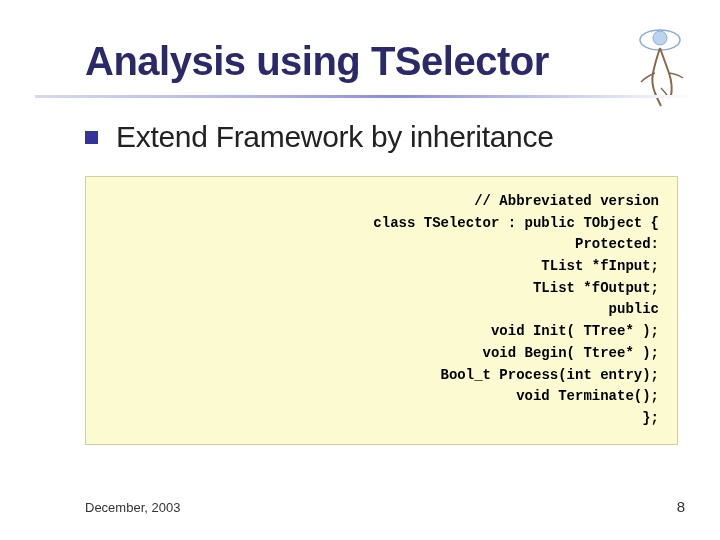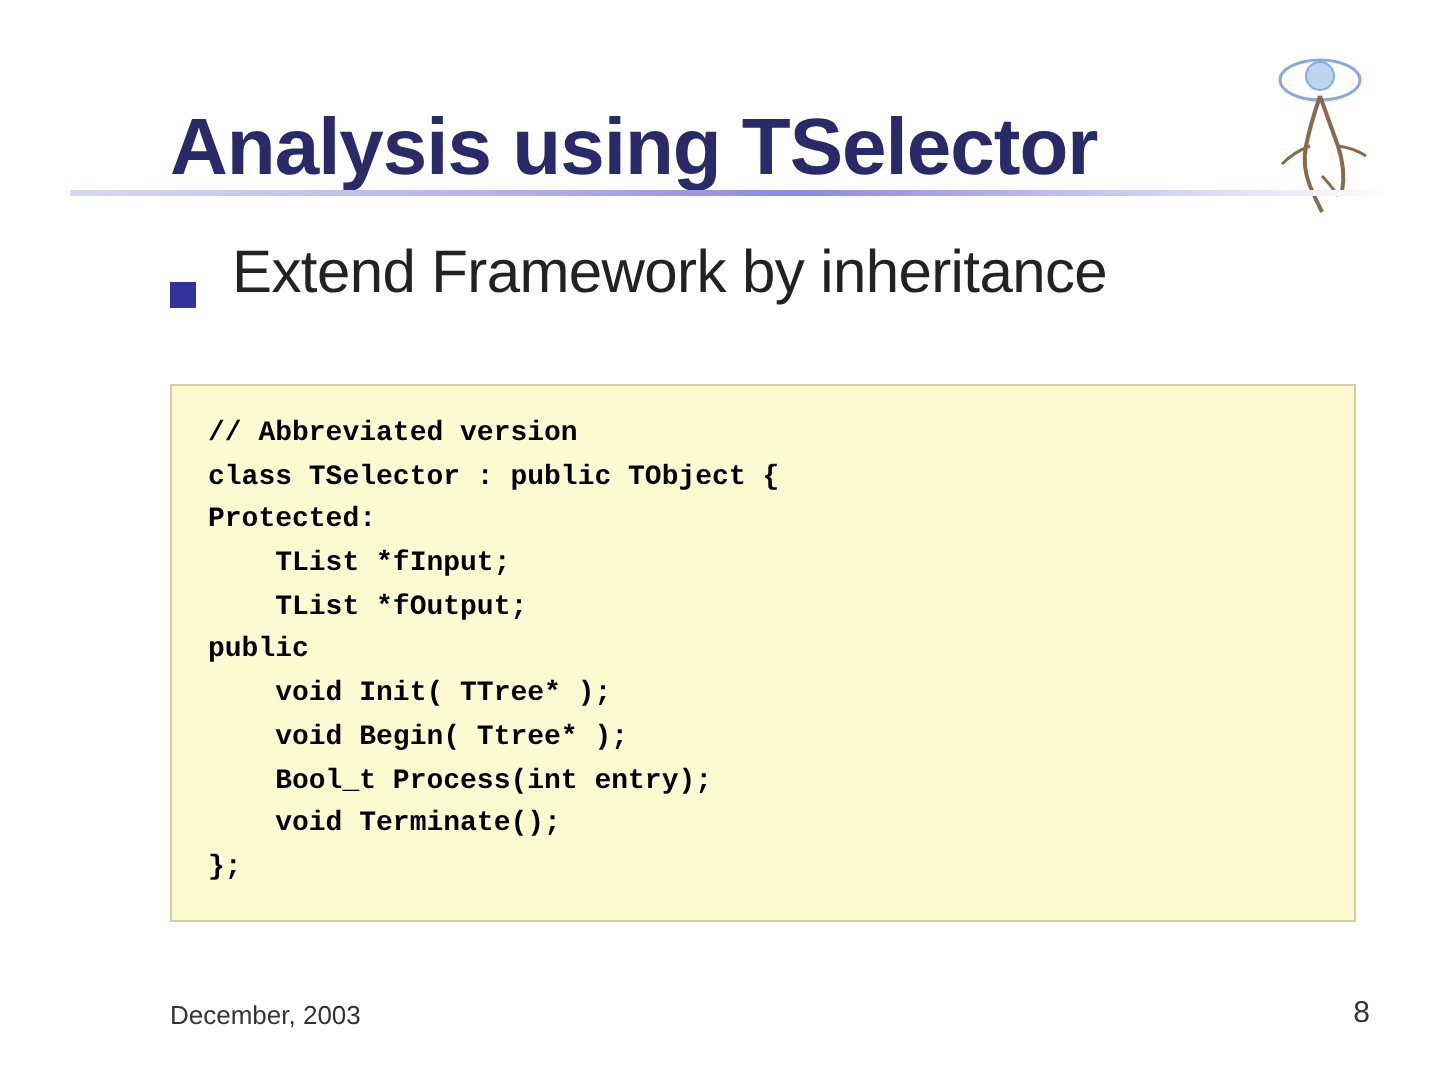--- a/index.html
+++ b/index.html
@@ -13,21 +13,21 @@
     overflow: hidden;
   }
   .slide {
     width: 720px;
     height: 540px;
     position: relative;
     box-sizing: border-box;
   }
   .title-wrap {
     position: absolute;
-    top: 52px;
+    top: 39px;
     left: 85px;
     right: 60px;
   }
   .title {
     font-family: "Arial Narrow", Arial, sans-serif;
     font-stretch: condensed;
     font-size: 40px;
     color: #2a2a6a;
     margin: 0;
     letter-spacing: -0.5px;
@@ -48,23 +48,23 @@
     height: 90px;
   }
   .body {
     position: absolute;
     top: 120px;
     left: 85px;
     right: 40px;
   }
   .bullet-row {
     display: flex;
-    align-items: flex-end;
+    align-items: center;
     gap: 18px;
-    margin-bottom: 38px;
+    margin-bottom: 22px;
   }
   .square-bullet {
     width: 13px;
     height: 13px;
     background: #333399;
     flex-shrink: 0;
   }
   .bullet-text {
     font-family: "Arial Narrow", Arial, sans-serif;
     font-stretch: condensed;
@@ -77,20 +77,21 @@
     margin-right: 2px;
     background: #fcfad0;
     border: 1px solid #cfcfa0;
     padding: 14px 18px;
     font-family: "Courier New", monospace;
     font-weight: bold;
     font-size: 14px;
     line-height: 1.55;
     white-space: pre;
     color: #000;
+    text-align: right;
   }
   .footer-left {
     position: absolute;
     left: 85px;
     bottom: 25px;
     font-size: 13px;
     color: #333;
     font-family: Arial, sans-serif;
   }
   .footer-right {

